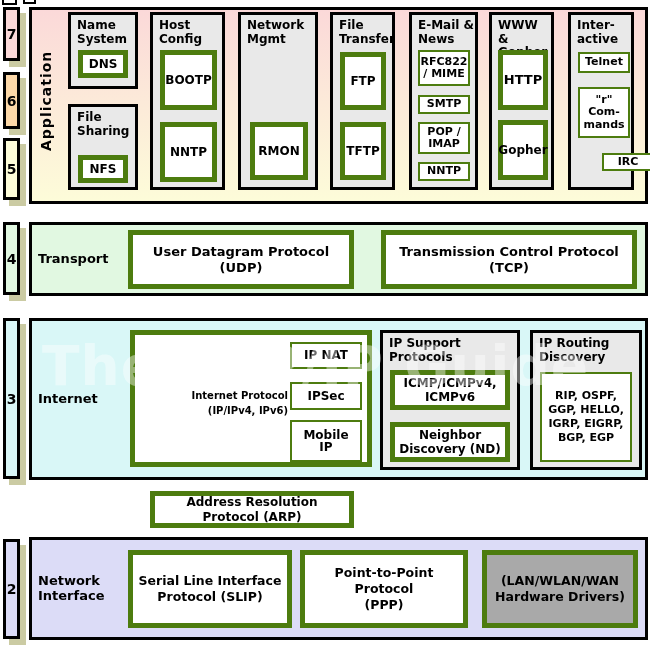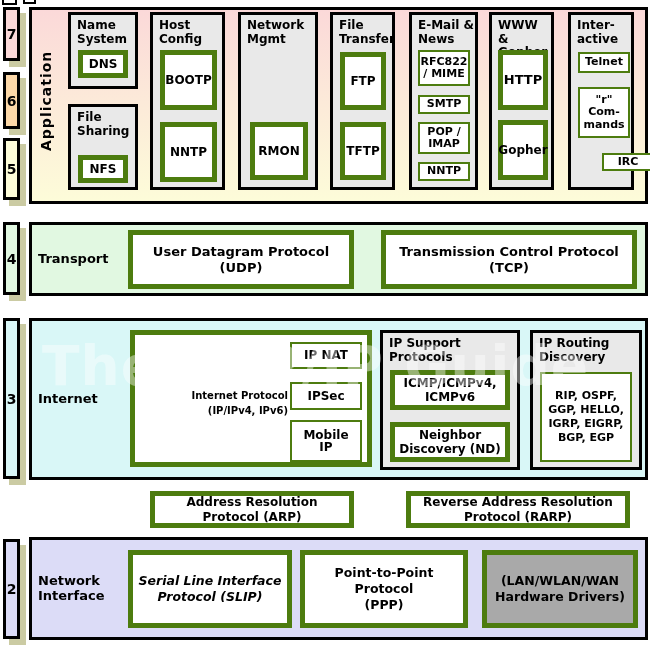--- a/index.html
+++ b/index.html
@@ -212,29 +212,25 @@
 IGRP, EIGRP,
 BGP, EGP</span>
     </div>
 
   <div class="watermark">The TCP/IP Guide</div>
 
   <div class="pbox" style="left:150px; top:491px; width:204px; height:37px; line-height:15px;">
       <span class="pre">Address Resolution
 Protocol (ARP)</span>
     </div>
-  <div class="pbox" style="left:406px; top:491px; width:224px; height:37px; line-height:15px;">
-      <span class="pre">Reverse Address Resolution
-Protocol (RARP)</span>
-    </div>
 
   <div class="band" style="top:537px; height:103px; background:#dcdcf7;"></div>
   <div class="bandlabel pre" style="left:38px; top:573px;">Network
 Interface</div>
-  <div class="pbox" style="left:128px; top:550px; width:164px; height:78px; font-size:12.5px; line-height:16px;font-style:italic;">
+  <div class="pbox" style="left:128px; top:550px; width:164px; height:78px; font-size:12.5px; line-height:16px;">
       <span class="pre">Serial Line Interface
 Protocol (SLIP)</span>
     </div>
   <div class="pbox" style="left:300px; top:550px; width:168px; height:78px; font-size:12.5px; line-height:16px;">
       <span class="pre">Point-to-Point Protocol
 (PPP)</span>
     </div>
   <div class="pbox" style="left:482px; top:550px; width:156px; height:78px; background:#a9a9a9; font-size:12.5px; line-height:16px;">
       <span class="pre">(LAN/WLAN/WAN
 Hardware Drivers)</span>

